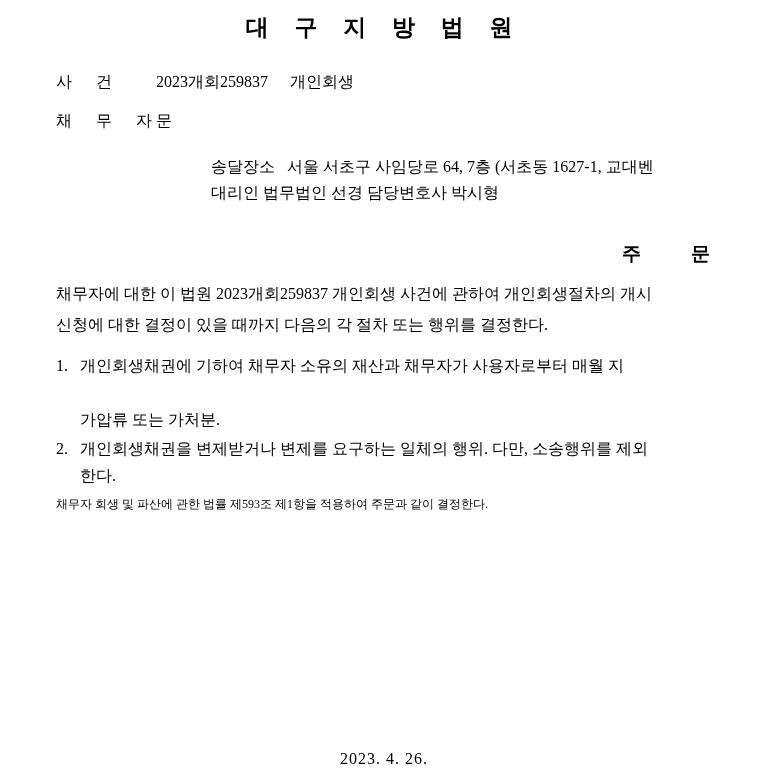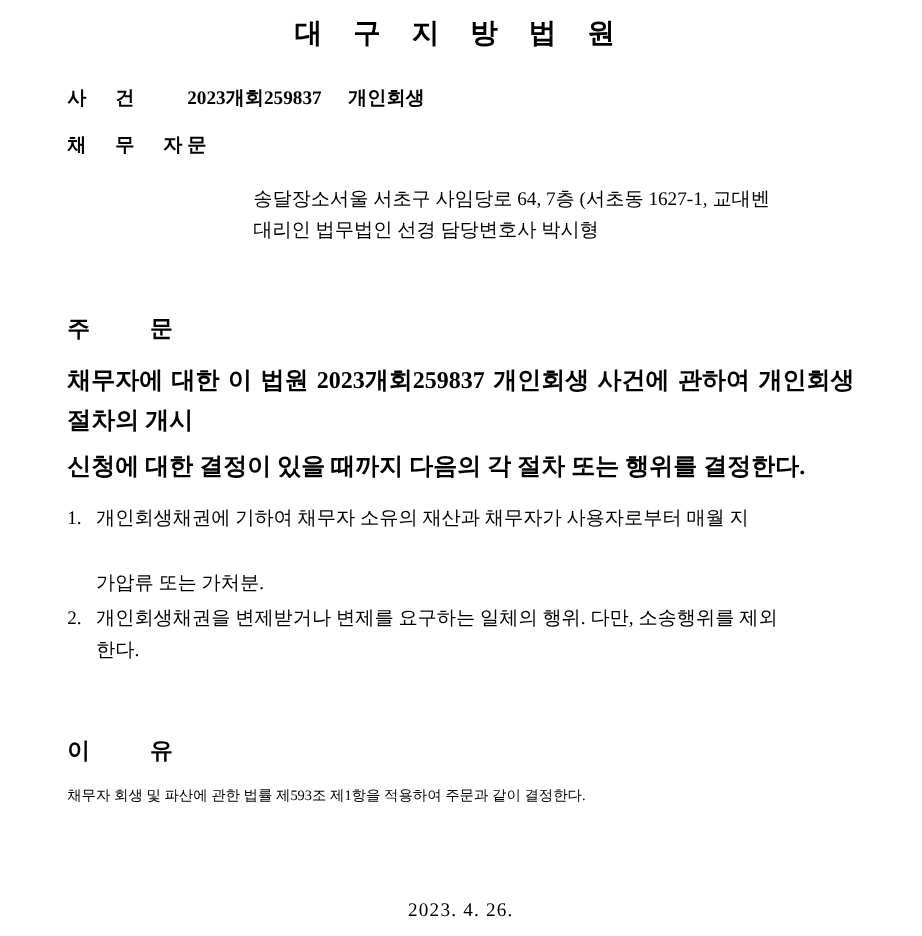--- a/index.html
+++ b/index.html
@@ -43,21 +43,20 @@
     width: 52px;
   }
   .fields {
     margin-top: 30px;
     font-size: 16px;
   }
   .field-row {
     display: flex;
     align-items: flex-start;
     margin-bottom: 18px;
-    font-weight: bold;
   }
   .field-label {
     width: 100px;
     flex: 0 0 100px;
     letter-spacing: 10px;
     white-space: nowrap;
   }
   .field-value {
     flex: 1;
   }
@@ -65,39 +64,39 @@
     display: inline-block;
     margin-right: 22px;
   }
   .addr-block {
     margin-top: 22px;
     margin-left: 155px;
     font-size: 16px;
     line-height: 1.62;
   }
   .addr-line1 .addr-label {
+    margin-right: 12px;
   }
   .section-head {
-    text-align: left;
+    text-align: right;
     font-size: 19px;
     font-weight: bold;
-    margin-top: 56px;
+    margin-top: 36px;
     margin-bottom: 14px;
     letter-spacing: 2px;
   }
   .section-head .gap {
     display: inline-block;
     width: 48px;
   }
   .para {
-    font-size: 20px;
+    font-size: 16px;
     line-height: 1.68;
     text-align: justify;
     margin: 0 0 4px 0;
-    font-weight: bold;
   }
   .ordered-list {
     margin: 14px 0 0 0;
     padding: 0;
     list-style: none;
     font-size: 16px;
     line-height: 1.68;
   }
   .ordered-list li {
     display: flex;
@@ -173,21 +172,18 @@
     </li>
     <li>
       <span class="num">2.</span>
       <span class="txt">
         <span>개인회생채권을 변제받거나 변제를 요구하는 일체의 행위. 다만, 소송행위를 제외</span><br>
         <span>한다.</span>
       </span>
     </li>
   </ul>
 
-  <div class="section-head">
-    <span>이</span><span class="gap"></span><span>유</span>
-  </div>
 
   <p class="reason-para">채무자 회생 및 파산에 관한 법률 제593조 제1항을 적용하여 주문과 같이 결정한다.</p>
 
   <div class="date-line">2023. 4. 26.</div>
 
 </div>
 
 </body></html>

